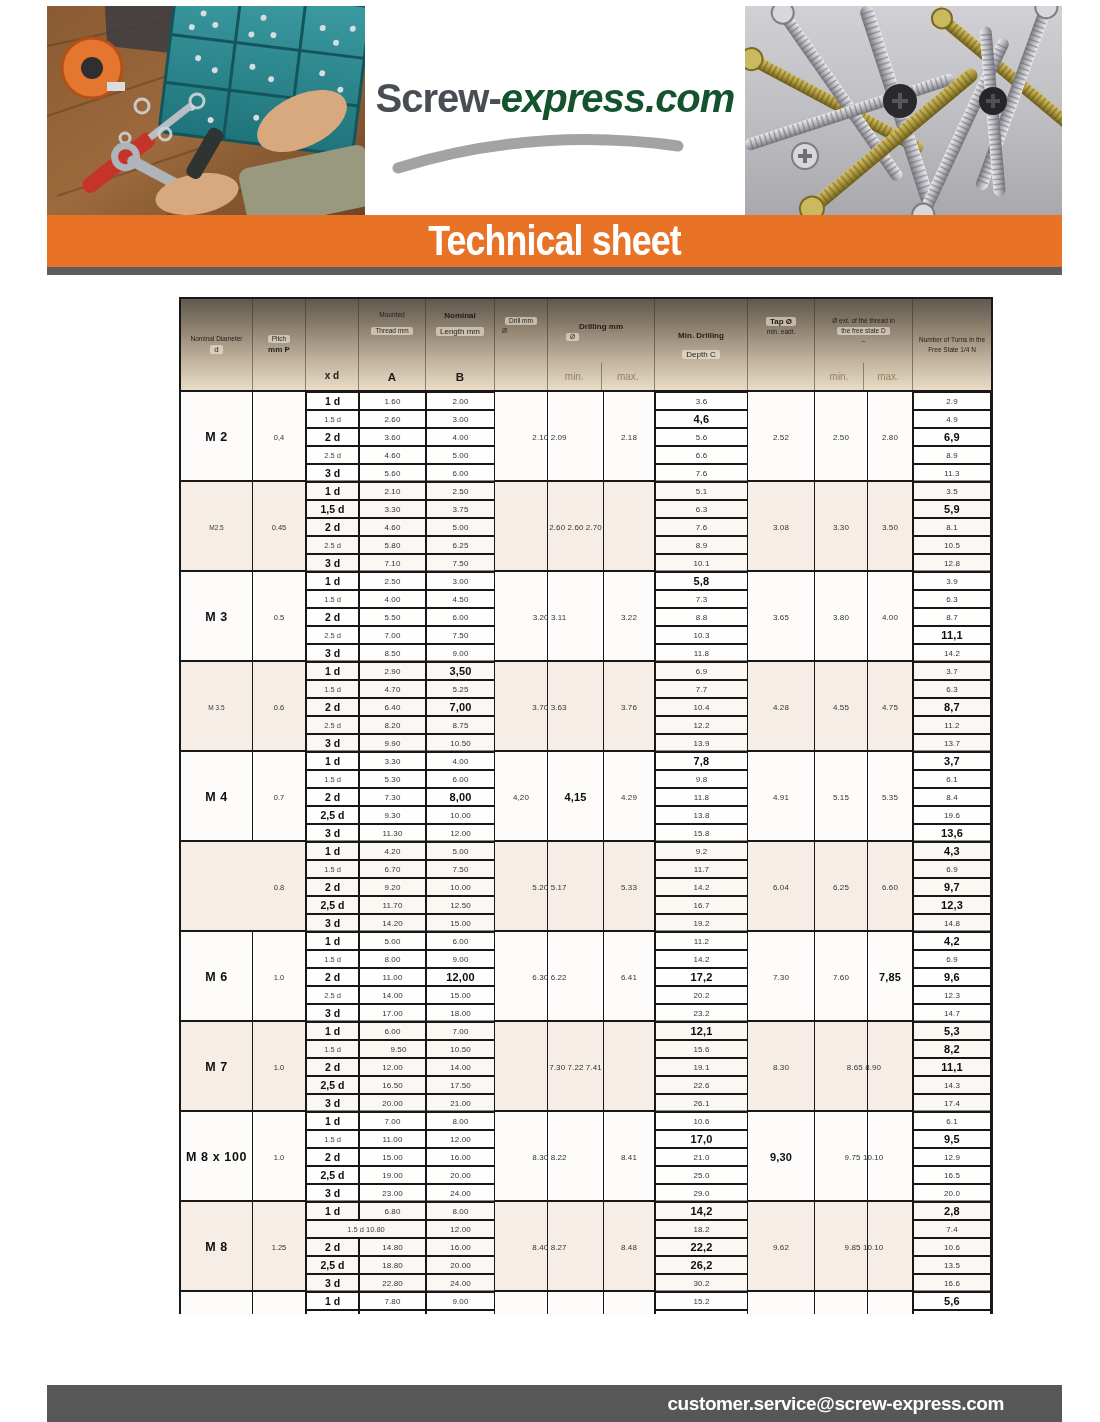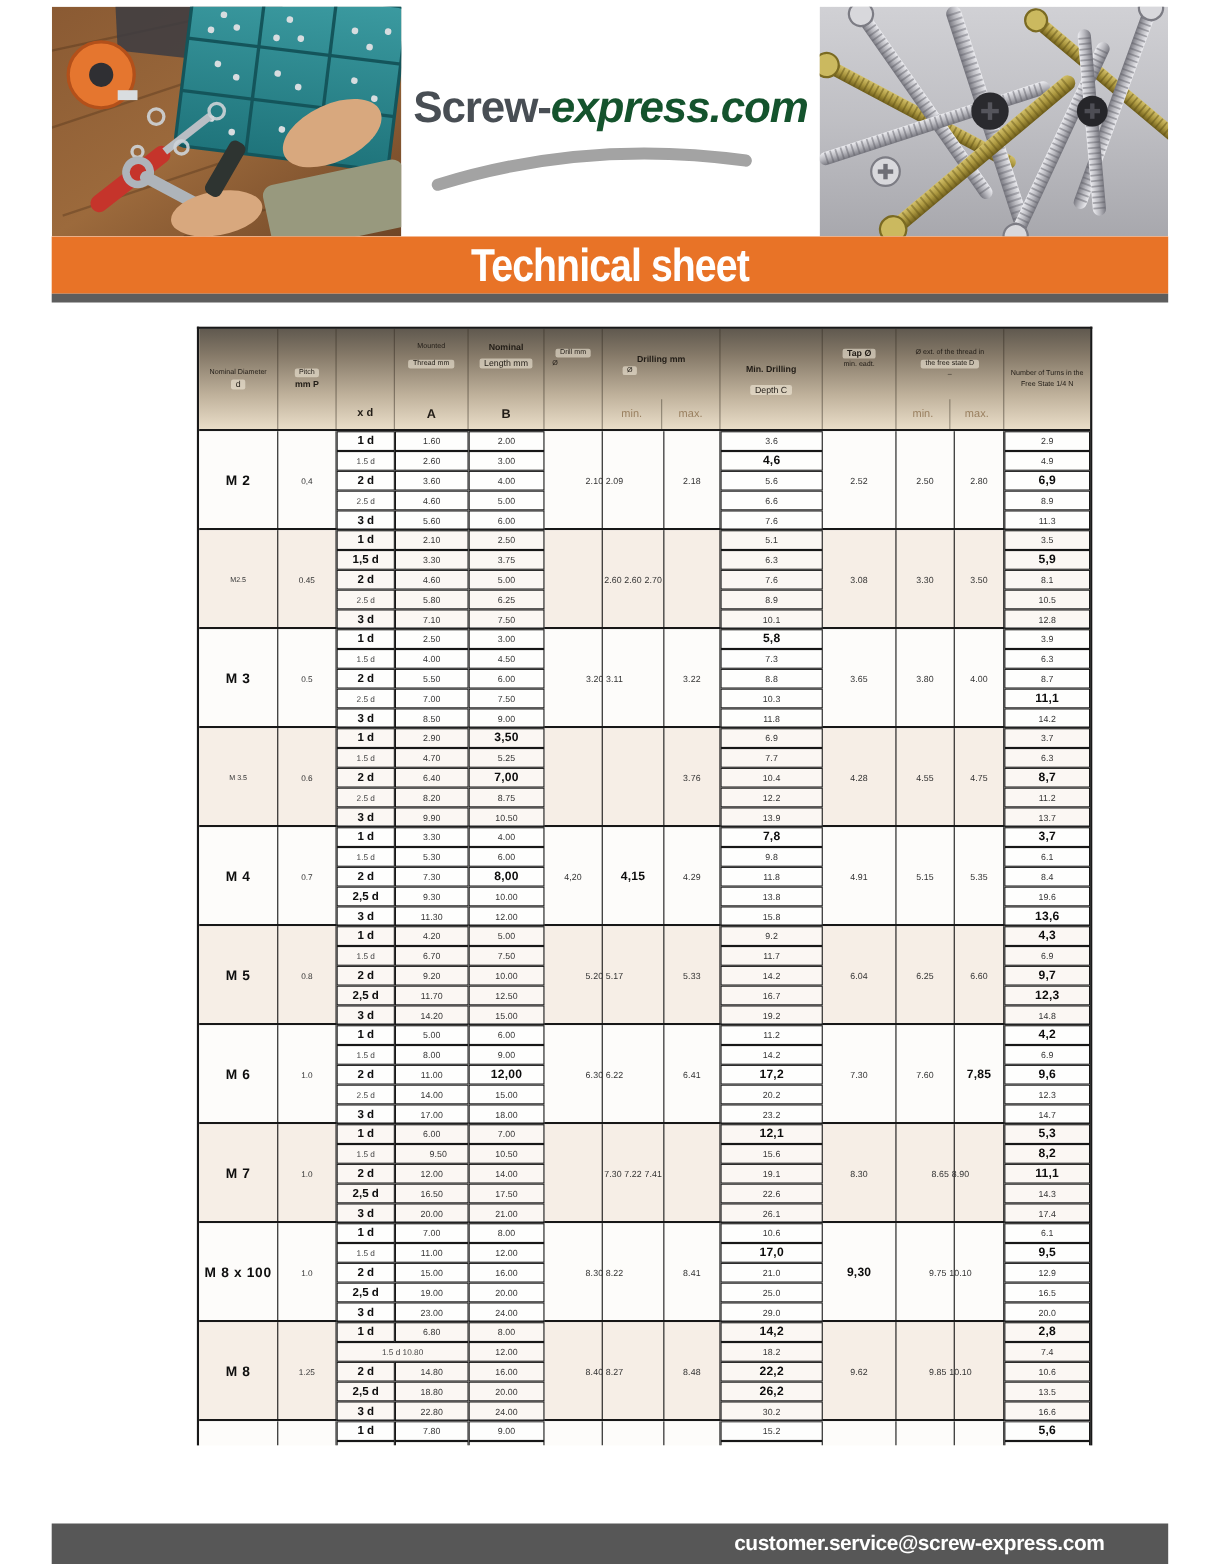--- a/index.html
+++ b/index.html
@@ -406,20 +406,21 @@
         <div class="cell boxed numv" style="grid-area: 5 / 5;">9.00</div>
         <div class="cell boxed numv" style="grid-area: 5 / 9;">11.8</div>
         <div class="cell boxed numv" style="grid-area: 5 / 13;">14.2</div>
       </div>
       <div class="section gridcols tint">
         <div class="cell merged small-label" style="grid-area: 1 / 1 / span 5;">M 3.5</div>
         <div class="cell merged pitchv" style="grid-area: 1 / 2 / span 5;">0.6</div>
         <div class="cell merged numv" style="grid-area: 1 / 6 / span 5;"></div>
         <div class="cell merged numv" style="grid-area: 1 / 7 / span 5;"></div>
         <div class="cell merged numv" style="grid-area: 1 / 8 / span 5;">3.76</div>
+        <div class="cell overlay numv" style="grid-area: 1 / 6 / span 5 / span 2;">3.70 3.63</div>
         <div class="cell merged numv" style="grid-area: 1 / 10 / span 5;">4.28</div>
         <div class="cell merged numv" style="grid-area: 1 / 11 / span 5;">4.55</div>
         <div class="cell merged numv" style="grid-area: 1 / 12 / span 5;">4.75</div>
         <div class="cell boxed xd xb" style="grid-area: 1 / 3;">1 d</div>
         <div class="cell boxed numv" style="grid-area: 1 / 4;">2.90</div>
         <div class="cell boxed numv bv" style="grid-area: 1 / 5;">3,50</div>
         <div class="cell boxed numv" style="grid-area: 1 / 9;">6.9</div>
         <div class="cell boxed numv" style="grid-area: 1 / 13;">3.7</div>
         <div class="cell boxed xd" style="grid-area: 2 / 3;">1.5 d</div>
         <div class="cell boxed numv" style="grid-area: 2 / 4;">4.70</div>
@@ -471,21 +472,20 @@
         <div class="cell boxed numv" style="grid-area: 4 / 5;">10.00</div>
         <div class="cell boxed numv" style="grid-area: 4 / 9;">13.8</div>
         <div class="cell boxed numv" style="grid-area: 4 / 13;">19.6</div>
         <div class="cell boxed xd xb" style="grid-area: 5 / 3;">3 d</div>
         <div class="cell boxed numv" style="grid-area: 5 / 4;">11.30</div>
         <div class="cell boxed numv" style="grid-area: 5 / 5;">12.00</div>
         <div class="cell boxed numv" style="grid-area: 5 / 9;">15.8</div>
         <div class="cell boxed numv bv" style="grid-area: 5 / 13;">13,6</div>
       </div>
       <div class="section gridcols tint">
-        <div class="cell merged big-label" style="grid-area: 1 / 1 / span 5;">M 5</div>
         <div class="cell merged pitchv" style="grid-area: 1 / 2 / span 5;">0.8</div>
         <div class="cell merged numv" style="grid-area: 1 / 6 / span 5;"></div>
         <div class="cell merged numv" style="grid-area: 1 / 7 / span 5;"></div>
         <div class="cell merged numv" style="grid-area: 1 / 8 / span 5;">5.33</div>
         <div class="cell overlay numv" style="grid-area: 1 / 6 / span 5 / span 2;">5.20 5.17</div>
         <div class="cell merged numv" style="grid-area: 1 / 10 / span 5;">6.04</div>
         <div class="cell merged numv" style="grid-area: 1 / 11 / span 5;">6.25</div>
         <div class="cell merged numv" style="grid-area: 1 / 12 / span 5;">6.60</div>
         <div class="cell boxed xd xb" style="grid-area: 1 / 3;">1 d</div>
         <div class="cell boxed numv" style="grid-area: 1 / 4;">4.20</div>

